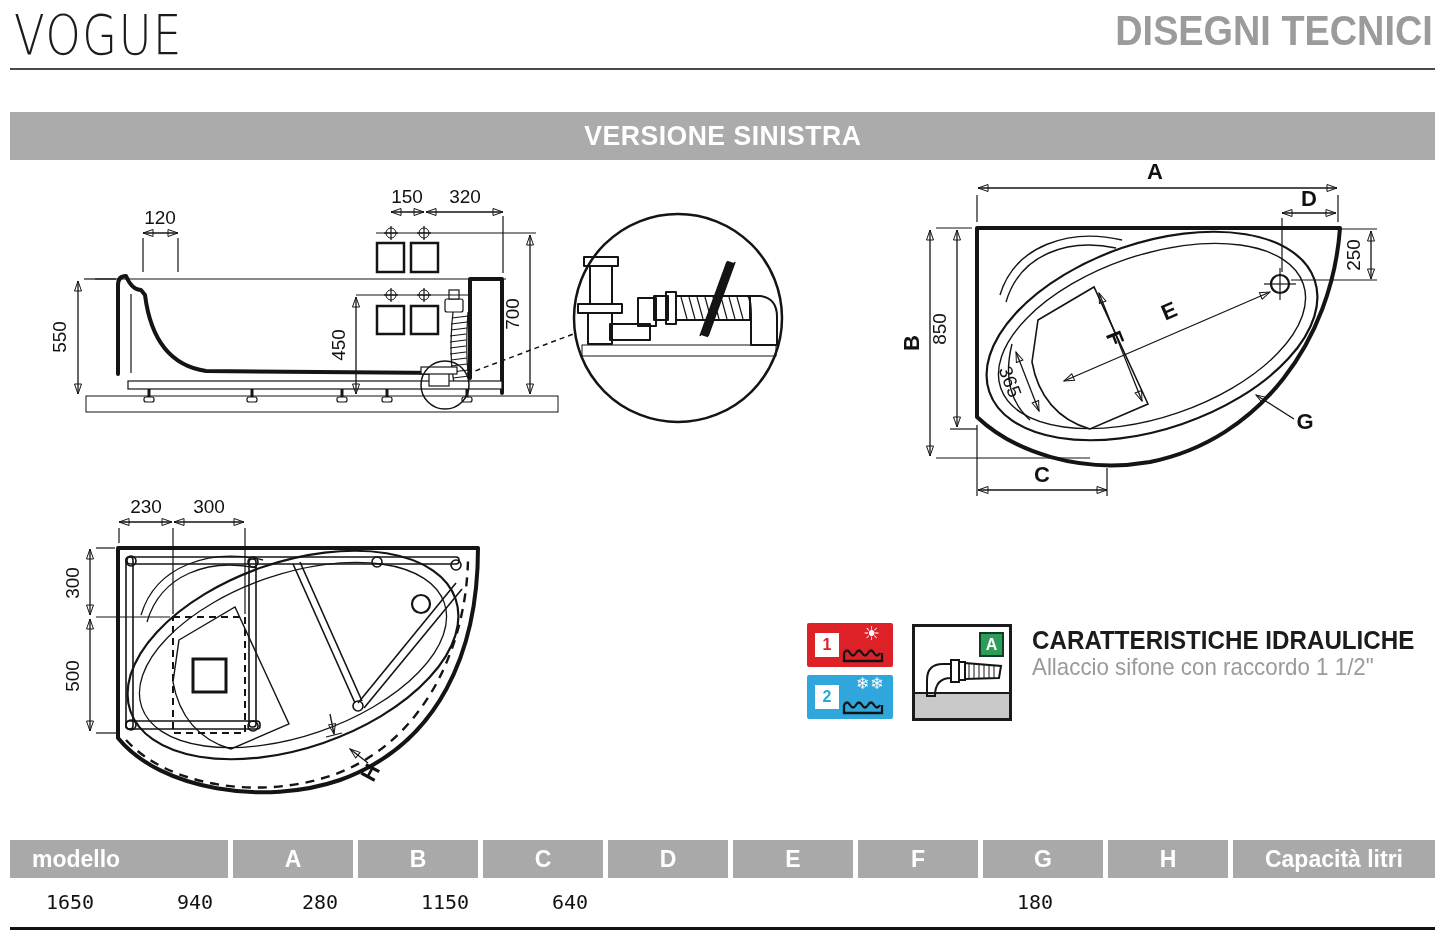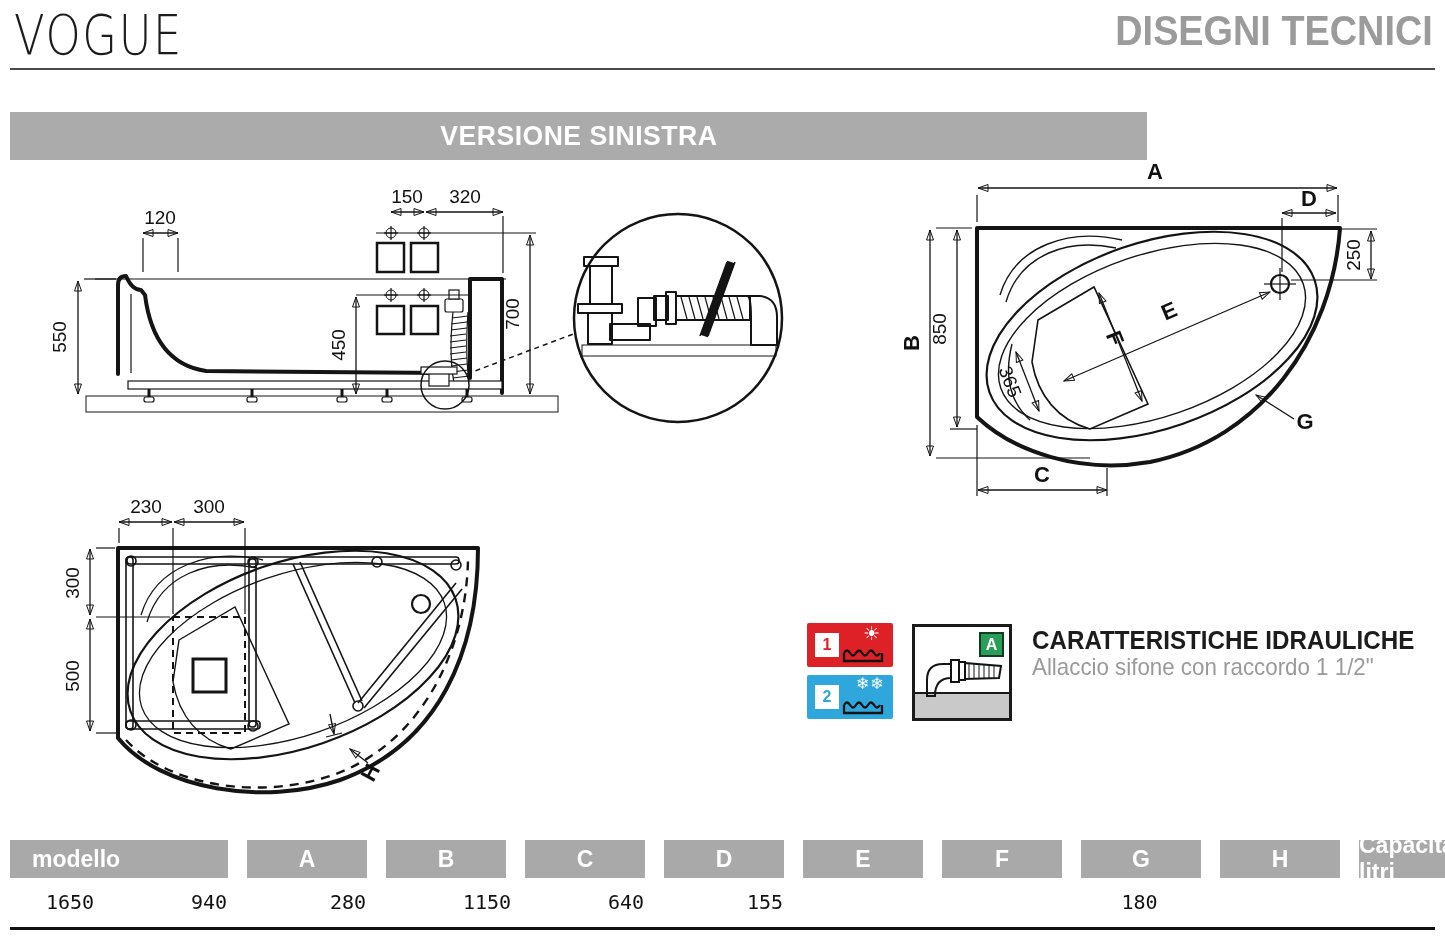--- a/index.html
+++ b/index.html
@@ -6,21 +6,21 @@
   body{width:1445px;height:944px;position:relative;overflow:hidden;
        font-family:"Liberation Sans",sans-serif;color:#1c1c1c;}
   
   .brand{position:absolute;left:14px;top:2px;font-family:"DejaVu Sans",sans-serif;
          font-weight:200;font-size:56px;letter-spacing:2px;color:#1b1b1b;
          transform:scaleX(.80);transform-origin:left top;}
   .section-title{position:absolute;right:12px;top:6px;font-weight:bold;font-size:43px;
          color:#9b9b9b;transform:scaleX(.88);transform-origin:right top;letter-spacing:0;}
   .header-rule{position:absolute;left:10px;right:10px;top:68px;height:2px;background:#4a4a4a;}
   
-  .banner{position:absolute;left:10px;top:112px;width:1137px;height:48px;background:#ababab;
+  .banner{position:absolute;left:10px;top:112px;width:1425px;height:48px;background:#ababab;
           display:flex;align-items:center;justify-content:center;}
   .banner span{color:#fff;font-weight:bold;font-size:28px;letter-spacing:.5px;
           transform:scaleX(.95);}
   
   .draw{position:absolute;left:0;top:160px;width:1445px;height:678px;}
   svg line,svg path,svg rect,svg circle,svg ellipse{stroke:#141414;fill:none;}
   svg text{stroke:none;fill:#111;font-family:"Liberation Sans",sans-serif;}
   .thick{stroke-width:4px;stroke-linejoin:round;stroke-linecap:round;}
   .med{stroke-width:2.2px;}
   .m15{stroke-width:1.5px;}
@@ -44,21 +44,21 @@
               border-top:2px solid #1a1a1a;}
   .siphon-badge{position:absolute;top:5px;right:5px;width:25px;height:25px;background:#2A9E58;
               border:2.5px solid #0f3c22;box-sizing:border-box;display:flex;align-items:center;
               justify-content:center;color:#fff;font-weight:bold;font-size:16px;}
   .hyd-title{position:absolute;left:1032px;top:625px;font-weight:bold;font-size:26px;
               color:#1c1c1c;transform:scaleX(.93);transform-origin:left top;white-space:nowrap;}
   .hyd-sub{position:absolute;left:1032px;top:653px;font-size:24px;color:#9a9a9a;
               transform:scaleX(.93);transform-origin:left top;white-space:nowrap;}
   
   .spec-table{position:absolute;left:10px;top:840px;width:1425px;}
-  .trow{display:flex;gap:19px;border-radius:15px;}
+  .trow{display:flex;gap:5px;border-radius:15px;}
   .th{background:#a9a9a9;color:#fff;font-weight:bold;font-size:23px;height:38px;
       display:flex;align-items:center;justify-content:center;}
   .td{font-family:"DejaVu Sans Mono",monospace;font-size:20px;color:#111;height:48px;
       display:flex;align-items:center;justify-content:center;}
   .c0{width:218px;flex:none;justify-content:flex-start;padding-left:22px;box-sizing:border-box;}
   .cn{width:120px;flex:none;}
   .cl{flex:1;}
   .td.c0{font-family:"Liberation Sans",sans-serif;font-weight:bold;font-size:26px;padding-left:15px;}
   .table-rule{height:3px;background:#111;margin-top:1px;}
 </style>
@@ -370,17 +370,16 @@
     <div class="th cn">G</div>
     <div class="th cn">H</div>
     <div class="th cl">Capacità litri</div>
   </div>
   <div class="trow">
     <div class="td cn">1650</div>
     <div class="td cn">940</div>
     <div class="td cn">280</div>
     <div class="td cn">1150</div>
     <div class="td cn">640</div>
-    <div class="td cn">155</div>
     <div class="td cl">180</div>
   </div>
   <div class="table-rule"></div>
 </div>
 
 </body></html>

